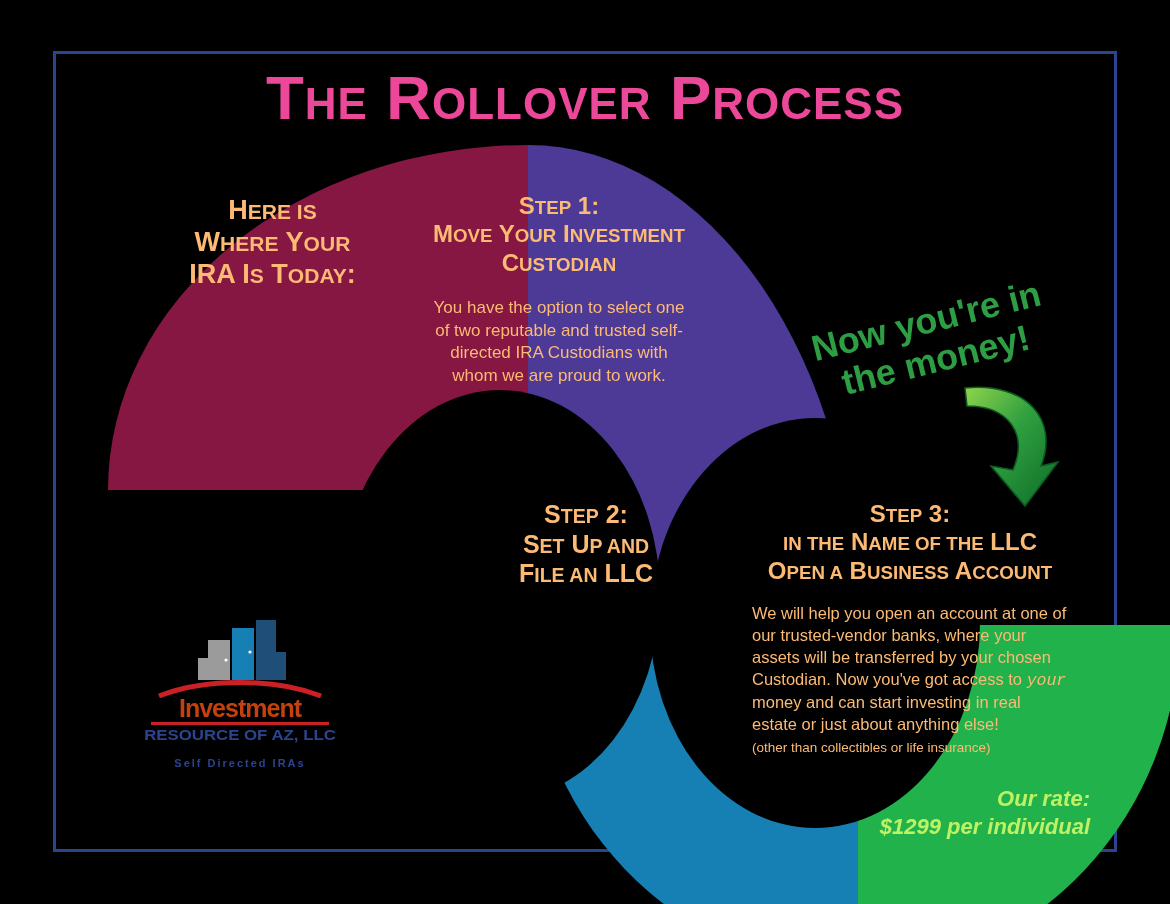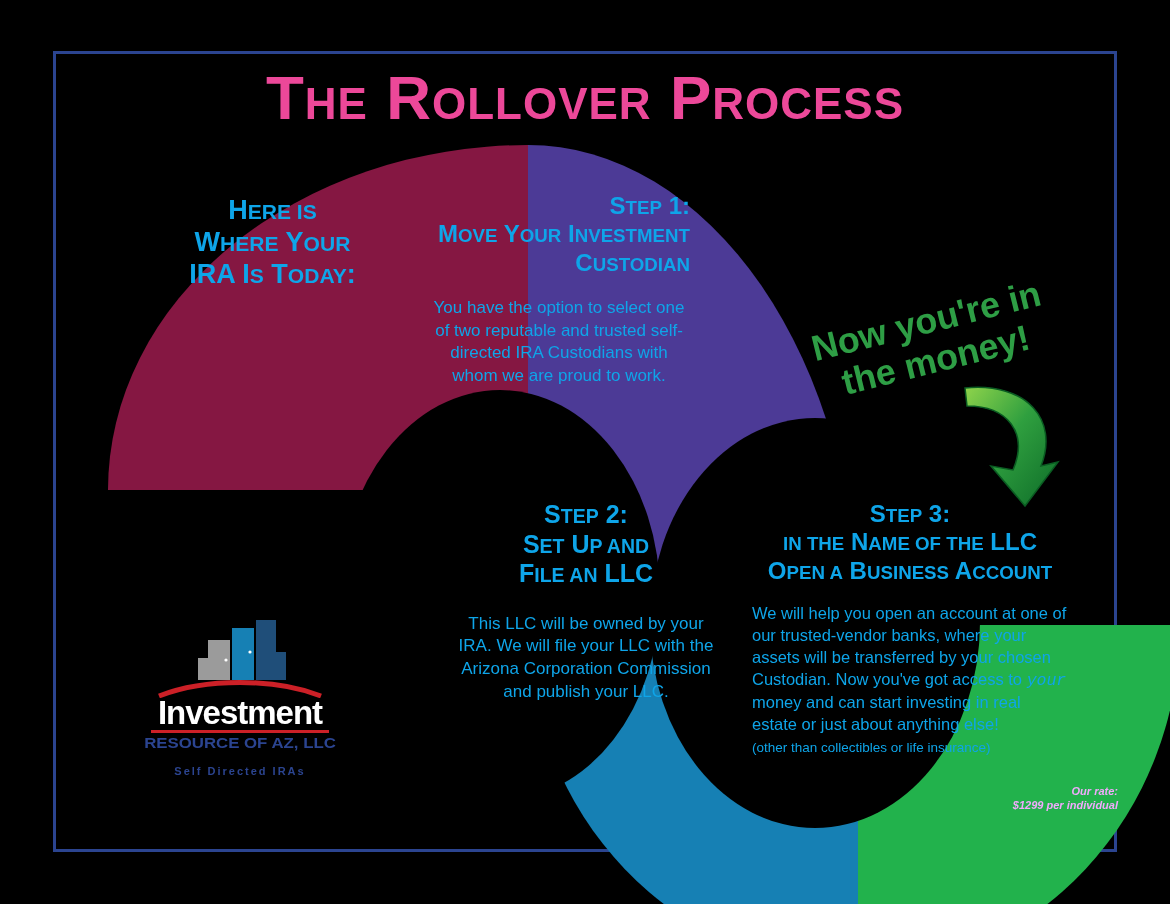--- a/index.html
+++ b/index.html
@@ -39,31 +39,31 @@
   #q-green{left:758px;top:485px;width:322px;height:345px;
            background:#22b24c;
            border-bottom-right-radius:322px 345px;}
 
   
   .bite{position:absolute;border-radius:50%;background:#000;}
   #bite-left{left:240px;top:250px;width:320px;height:410px;}
   #bite-right{left:550px;top:278px;width:330px;height:410px;}
 
   
-  .txt{position:absolute;color:#0ea5e9;}
+  .txt{position:absolute;color:#fdba74;}
   .head{font-weight:bold;line-height:1.18;}
   .sc{font-size:0.78em;}
   .body{line-height:1.3;}
 
   #t-maroon{left:135px;top:195px;width:275px;text-align:center;}
   #t-maroon .head{font-size:27px;}
   #t-maroon .body{font-size:17px;margin-top:26px;line-height:1.35;}
 
   #t-purple{left:428px;top:192px;width:262px;}
-  #t-purple .head{font-size:24px;text-align:right;}
+  #t-purple .head{font-size:24px;text-align:center;}
   #t-purple .body{font-size:17px;margin-top:20px;text-align:center;line-height:1.33;}
 
   #t-blue{left:450px;top:500px;width:272px;text-align:center;}
   #t-blue .head{font-size:25px;}
   #t-blue .body{font-size:17px;margin-top:24px;line-height:1.34;}
 
   #t-green{left:752px;top:500px;width:316px;}
   #t-green .head{font-size:24px;text-align:center;}
   #t-green .body{font-size:16.5px;margin-top:18px;line-height:1.33;text-align:left;}
   #t-green .paren{font-size:13.5px;line-height:1.2;margin-top:4px;}
@@ -72,28 +72,28 @@
   
   #money{position:absolute;left:812px;top:300px;width:250px;height:130px;
          transform:rotate(-14deg);color:#2e9e45;font-weight:bold;font-size:36px;
          line-height:1.1;text-align:center;
          text-shadow:2px 2px 0 rgba(0,0,0,.55);}
 
   #arrow{position:absolute;left:955px;top:380px;width:110px;height:130px;}
 
   
   #rate{position:absolute;left:0;top:785px;width:1090px;text-align:right;
-        color:#f0abfc;font-weight:bold;font-style:italic;font-size:11px;
-        line-height:1.25;margin-left:28px;}
+        color:#bef264;font-weight:bold;font-style:italic;font-size:22px;
+        line-height:1.25;}
 
   
   #logo{position:absolute;left:145px;top:618px;width:190px;height:140px;}
   #logo .bars{position:relative;height:60px;width:100px;margin:0 auto;}
   #logo .arc{position:relative;width:170px;height:16px;margin:2px auto 0;}
-  #logo .wordmark{color:#ffffff;font-weight:bold;font-size:33px;text-align:center;
+  #logo .wordmark{color:#c2410c;font-weight:bold;font-size:25px;text-align:center;
                   letter-spacing:-1px;line-height:1;}
   #logo .rule{height:3px;background:#cc2027;margin:1px 6px 1px 6px;}
   #logo .sub1{color:#2b4490;font-weight:bold;font-size:15px;text-align:center;
               letter-spacing:0px;transform:scaleX(1.12);}
   #logo .sub2{color:#2b4490;font-weight:bold;font-size:11px;text-align:center;
               letter-spacing:2px;margin-top:14px;}
 </style>
 </head>
 <body>
 
@@ -132,21 +132,20 @@
     </div>
     <div class="body">You have the option to select one of two reputable and trusted self-directed IRA Custodians with whom we are proud to work.</div>
   </div>
 
   <div class="txt" id="t-blue">
     <div class="head">
       <div>S<span class="sc">TEP</span> 2:</div>
       <div>S<span class="sc">ET</span> U<span class="sc">P AND</span></div>
       <div>F<span class="sc">ILE AN</span> LLC</div>
     </div>
-    <div class="body">This LLC will be owned by your IRA. We will file your LLC with the Arizona Corporation Commission and publish your LLC.</div>
   </div>
 
   <div class="txt" id="t-green">
     <div class="head">
       <div>S<span class="sc">TEP</span> 3:</div>
       <div><span class="sc">IN THE</span> N<span class="sc">AME OF THE</span> LLC</div>
       <div>O<span class="sc">PEN A</span> B<span class="sc">USINESS</span> A<span class="sc">CCOUNT</span></div>
     </div>
     <div class="body"><span>We will help you open an account at one of our trusted-vendor banks, where your assets will be transferred by your chosen Custodian. Now you've got access to </span><span class="it">your</span><span> money and can start investing in real estate or just about anything else!</span></div>
     <div class="paren">(other than collectibles or  life insurance)</div>

